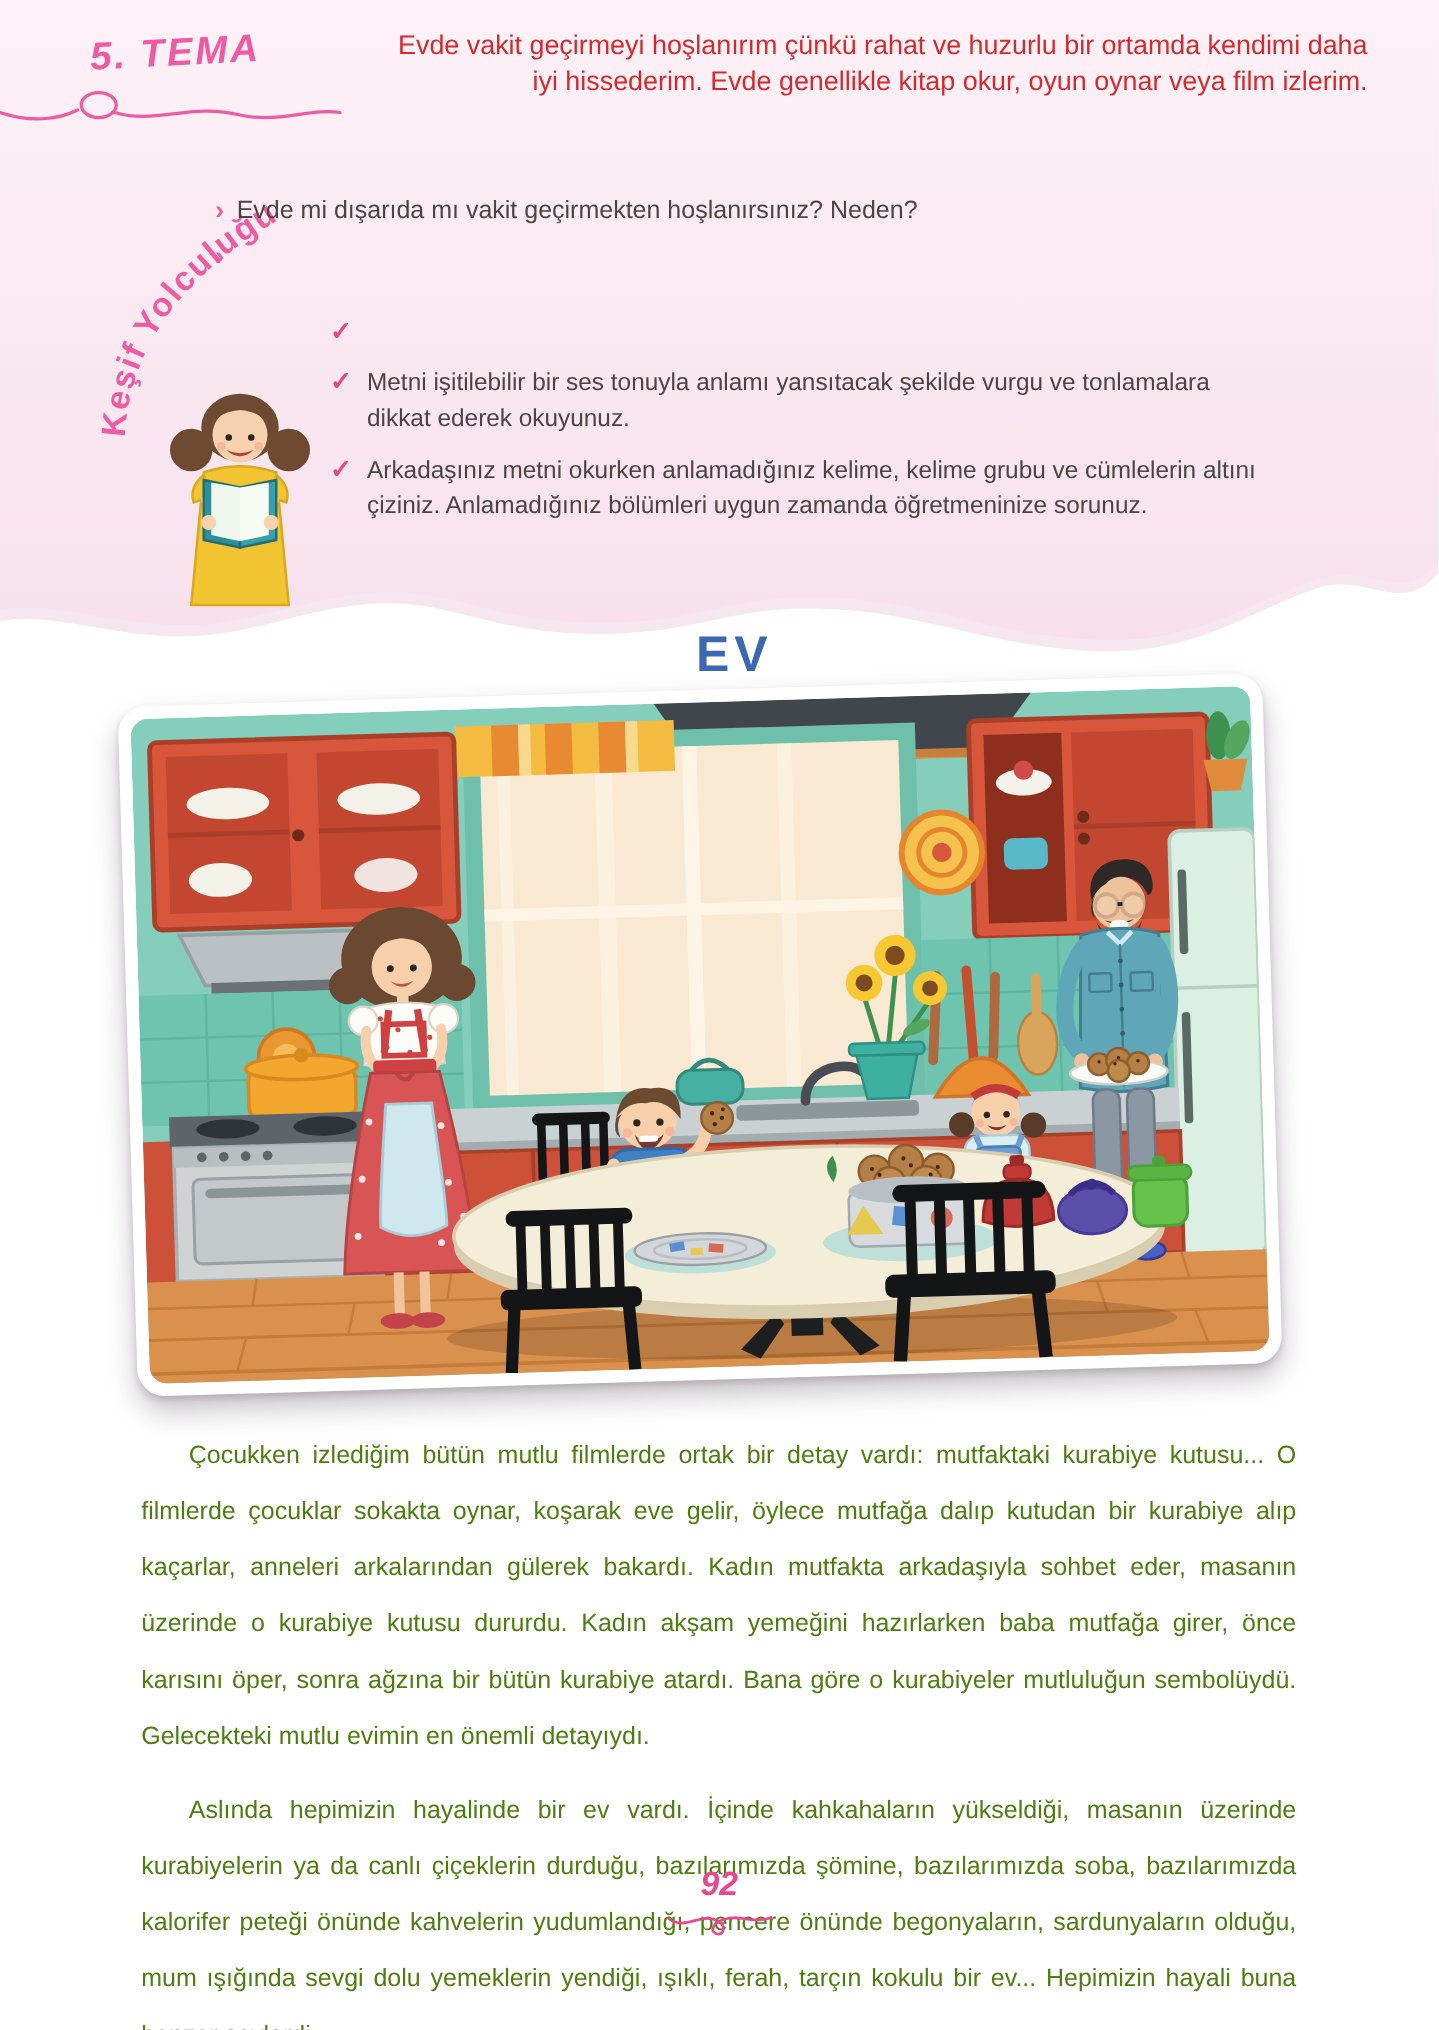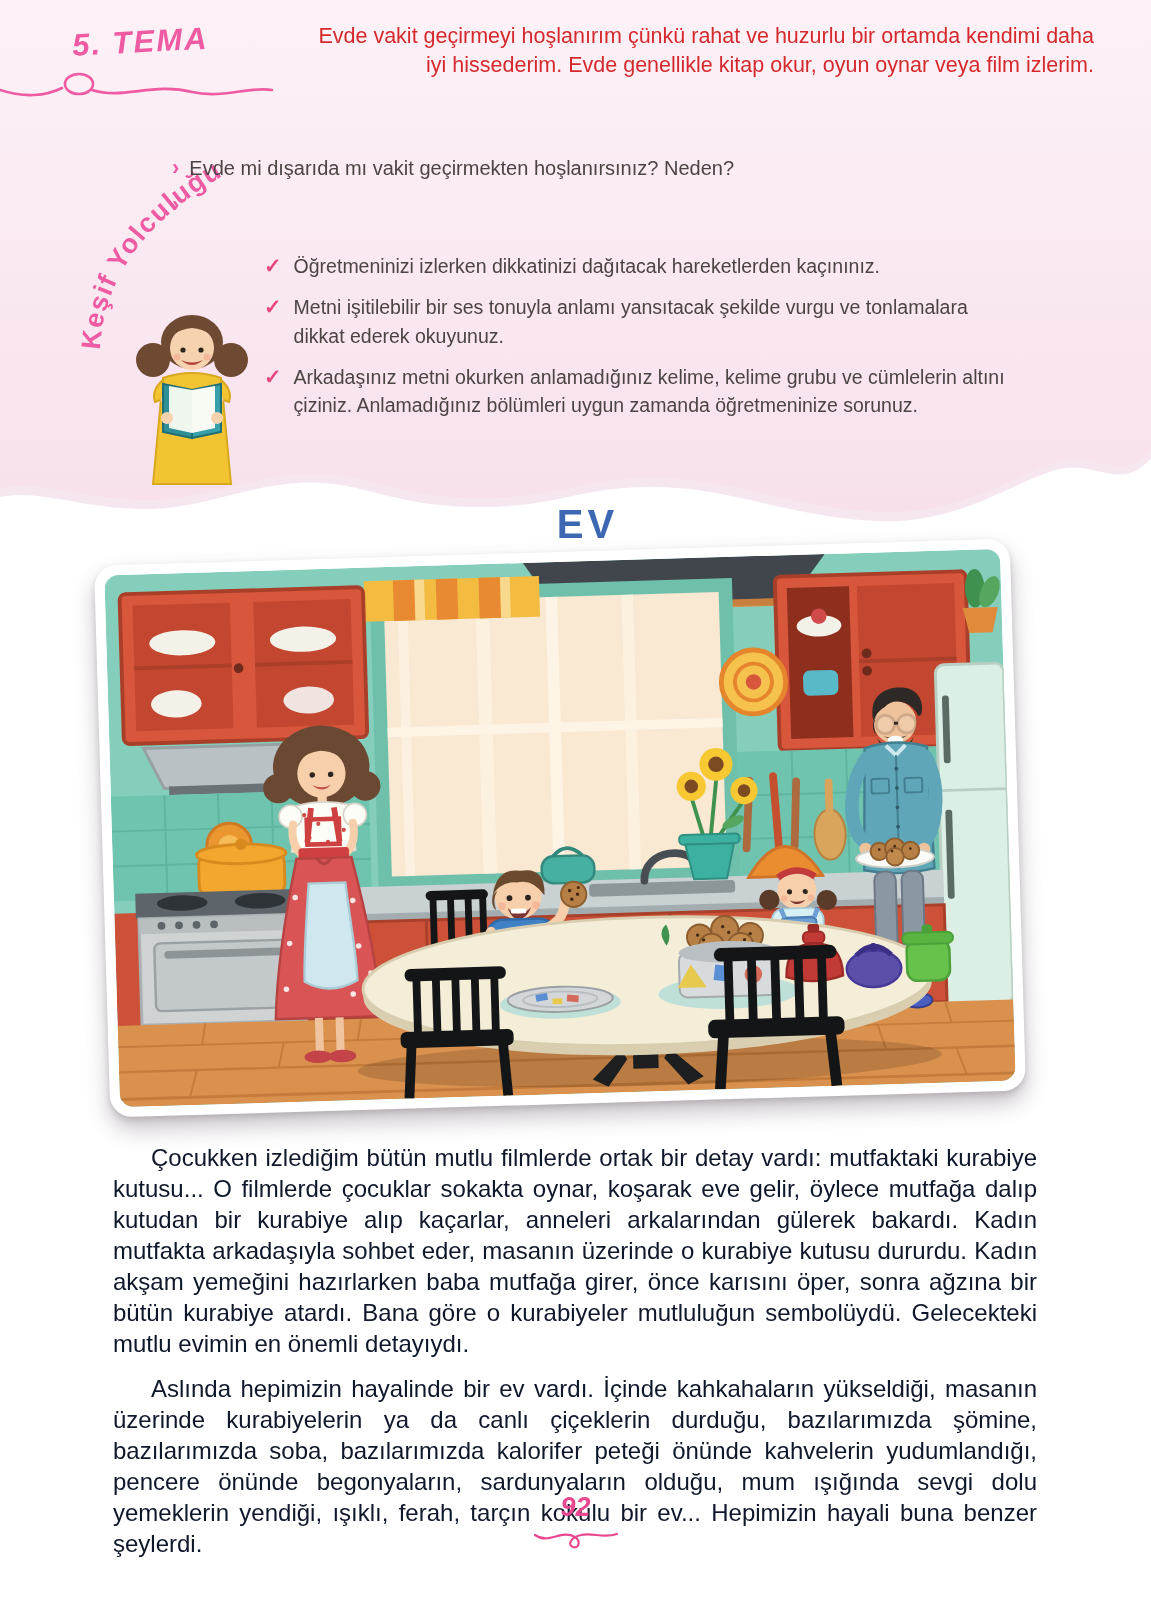--- a/index.html
+++ b/index.html
@@ -44,21 +44,21 @@
     position:absolute; top:552px; left:102px; width:916px; height:552px;
     background:#ffffff; padding:10px; box-sizing:border-box;
     border-radius:22px;
     box-shadow:0 12px 22px rgba(80,65,80,.32), 0 3px 6px rgba(0,0,0,.15);
     transform:rotate(-1.7deg);
   }
   .photo-frame svg{display:block; width:100%; height:100%; border-radius:14px;}
   
   .body-text{position:absolute; top:1142px; left:113px; width:924px;}
   .body-text p{
-    margin:0 0 14px 0; color:#0f172a; font-size:24px; line-height:31px;
+    margin:0 0 14px 0; color:#4d7c0f; font-size:20px; line-height:45px;
     text-align:justify; text-indent:38px;
   }
   
   .page-num-wrap{position:absolute; top:1492px; left:0; width:1151px; text-align:center;}
   .page-num{color:#e8488f; font-size:27px; font-weight:bold; font-style:italic;}
   .page-num-flourish{display:block; margin:2px auto 0 auto;}
 </style>
 </head>
 <body>
 
@@ -98,21 +98,20 @@
       <span>Evde mi dışarıda mı vakit geçirmekten hoşlanırsınız? Neden?</span>
     </div>
     <div class="question">
       <span class="chev">›</span>
     </div>
   </div>
 
   <div class="checklist">
     <div class="check-item">
       <span class="check">✓</span>
-      <span>Öğretmeninizi izlerken dikkatinizi dağıtacak hareketlerden kaçınınız.</span>
     </div>
     <div class="check-item">
       <span class="check">✓</span>
       <span>Metni işitilebilir bir ses tonuyla anlamı yansıtacak şekilde vurgu ve tonlamalara dikkat ederek okuyunuz.</span>
     </div>
     <div class="check-item">
       <span class="check">✓</span>
       <span>Arkadaşınız metni okurken anlamadığınız kelime, kelime grubu ve cümlelerin altını çiziniz.  Anlamadığınız bölümleri uygun zamanda öğretmeninize sorunuz.</span>
     </div>
   </div>

